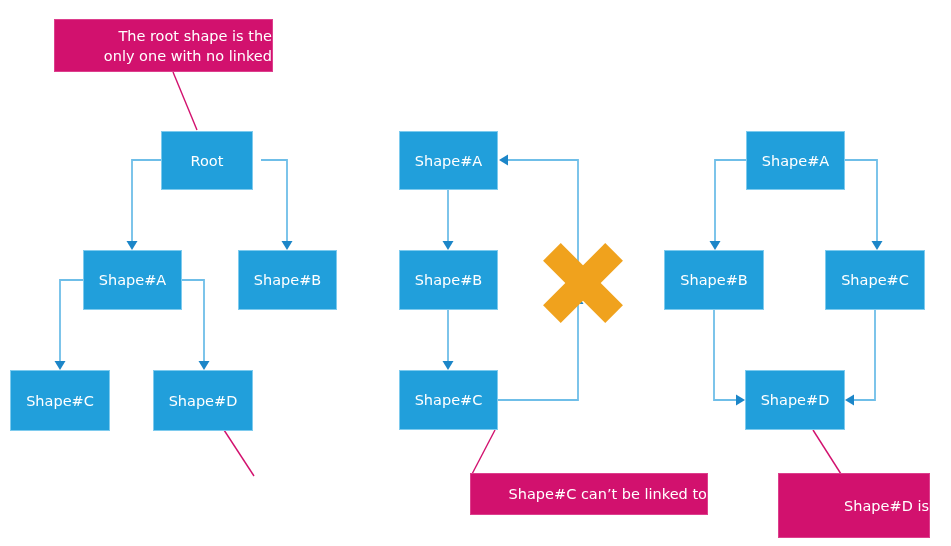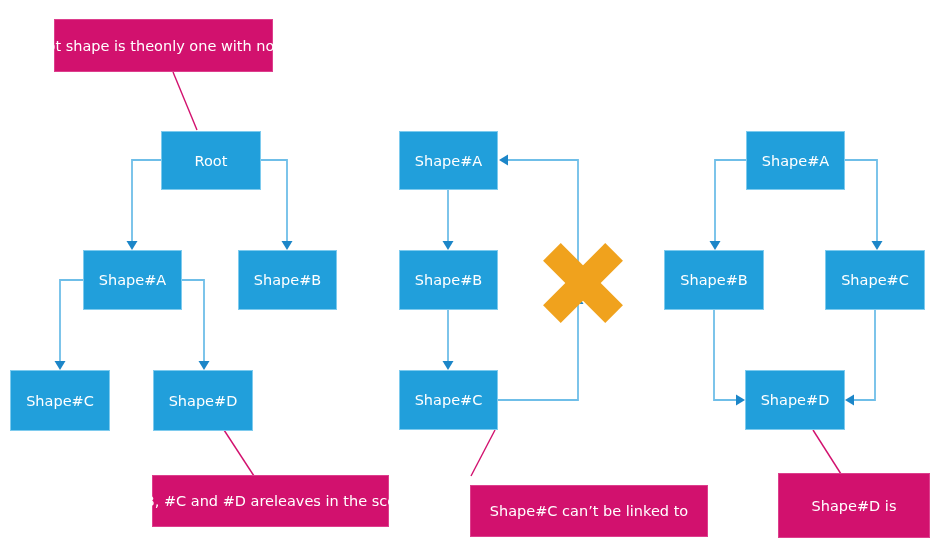--- a/index.html
+++ b/index.html
@@ -31,22 +31,22 @@
     color: var(--label-text, #ffffff);
     font-size: 14.5px;
     white-space: nowrap;
   }
   .callout {
     position: absolute;
     background: var(--callout-fill, #d2116e);
     border: 1px solid var(--callout-border, #dd3f8d);
     box-sizing: border-box;
     display: flex;
-    flex-direction: row;
-    align-items: center;
+    flex-direction: column;
+    align-items: flex-end;
     justify-content: center;
     color: var(--label-text, #ffffff);
     font-size: 14.5px;
     line-height: 20px;
     text-align: center;
   }
   .callout .line { white-space: nowrap; }
   .wire { fill: none; stroke: var(--connector, #6fbee8); stroke-width: 1.8; }
   .leader { fill: none; stroke: var(--leader, #d2116e); stroke-width: 1.4; }
   .arrowhead { fill: var(--arrowhead, #1c86c8); stroke: none; }
@@ -96,21 +96,21 @@
     </g>
 
     <g>
       <line class="leader" x1="173" y1="72" x2="197" y2="130"></line>
       <line class="leader" x1="224" y1="430" x2="254" y2="476"></line>
       <line class="leader" x1="495" y1="430" x2="471" y2="476"></line>
       <line class="leader" x1="813" y1="430" x2="841" y2="474"></line>
     </g>
   </svg>
 
-  <div class="node" style="left:161px;top:131px;width:100px;height:59px">
+  <div class="node" style="left:161px;top:131px;width:92px;height:59px">
     <span>Root</span>
   </div>
   <div class="node" style="left:83px;top:250px;width:99px;height:60px">
     <span>Shape#A</span>
   </div>
   <div class="node" style="left:238px;top:250px;width:99px;height:60px">
     <span>Shape#B</span>
   </div>
   <div class="node" style="left:10px;top:370px;width:100px;height:61px">
     <span>Shape#C</span>
@@ -137,26 +137,22 @@
   </div>
   <div class="node" style="left:825px;top:250px;width:100px;height:60px">
     <span>Shape#C</span>
   </div>
   <div class="node" style="left:745px;top:370px;width:100px;height:60px">
     <span>Shape#D</span>
   </div>
 
   <div class="callout" style="left:54px;top:19px;width:219px;height:53px">
     <span class="line">The root shape is the</span>
-    <span class="line">only one with no parent</span>
+    <span class="line">only one with no linked</span>
   </div>
-  <div class="callout" style="left:152px;top:475px;width:237px;height:52px">
-    <span class="line">Shapes#B, #C and #D are</span>
-    <span class="line">leaves in the scene graph</span>
-  </div>
-  <div class="callout" style="left:470px;top:485px;width:238px;height:52px">
+  <div class="callout" style="left:470px;top:473px;width:238px;height:42px">
     <span class="line">Shape#C can’t be linked to</span>
   </div>
   <div class="callout" style="left:778px;top:473px;width:152px;height:65px">
     <span class="line">Shape#D is</span>
   </div>
 
 </div>
 
 </body></html>

